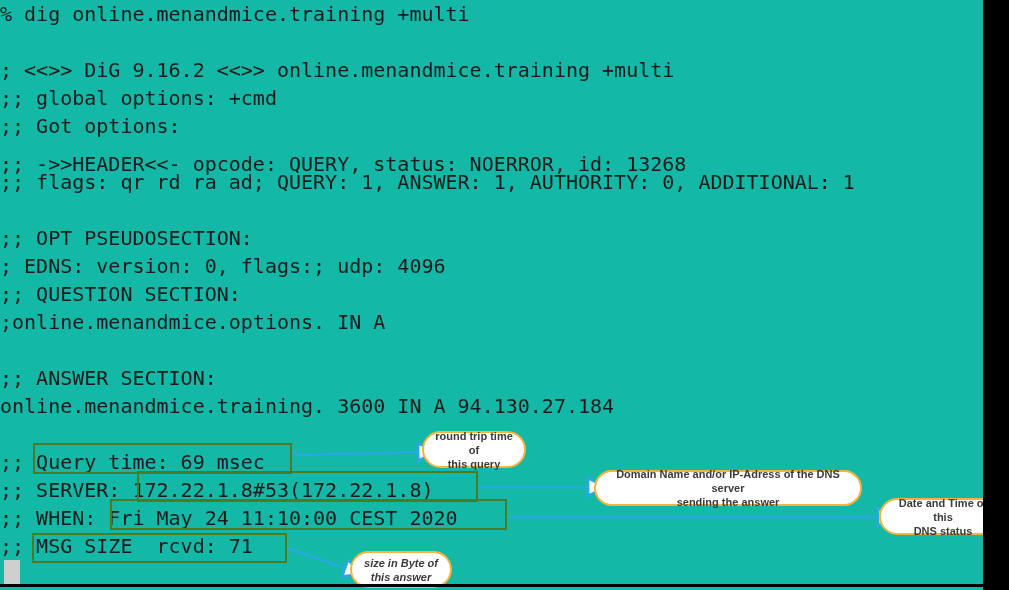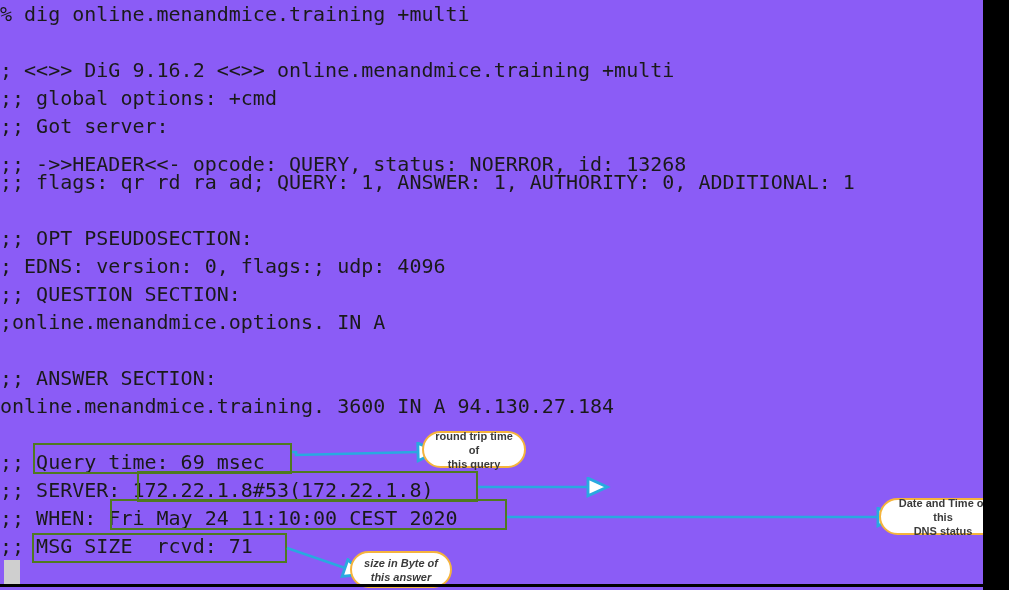--- a/index.html
+++ b/index.html
@@ -8,21 +8,21 @@
     background: #ffffff;
   }
   body {
     font-family: "DejaVu Sans Mono", monospace;
   }
   #root {
     position: relative;
     width: 1009px;
     height: 590px;
     overflow: hidden;
-    background: #8b5cf6;
+    background: #14b8a6;
   }
 
   
   .right-bar {
     position: absolute;
     top: 0;
     left: 983px;
     width: 26px;
     height: 590px;
     background: #000000;
@@ -103,21 +103,21 @@
 </head>
 <body>
 
 <div id="root">
 
   <div class="term">
     <div class="line" style="top:0px">% dig online.menandmice.training +multi</div>
     <div class="line" style="top:28px"></div>
     <div class="line" style="top:56px">; &lt;&lt;&gt;&gt; DiG 9.16.2 &lt;&lt;&gt;&gt; online.menandmice.training +multi</div>
     <div class="line" style="top:84px">;; global options: +cmd</div>
-    <div class="line" style="top:112px">;; Got server:</div>
+    <div class="line" style="top:112px">;; Got options:</div>
     <div class="line" style="top:150px">;; -&gt;&gt;HEADER&lt;&lt;- opcode: QUERY, status: NOERROR, id: 13268</div>
     <div class="line" style="top:168px">;; flags: qr rd ra ad; QUERY: 1, ANSWER: 1, AUTHORITY: 0, ADDITIONAL: 1</div>
     <div class="line" style="top:196px"></div>
     <div class="line" style="top:224px">;; OPT PSEUDOSECTION:</div>
     <div class="line" style="top:252px">; EDNS: version: 0, flags:; udp: 4096</div>
     <div class="line" style="top:280px">;; QUESTION SECTION:</div>
     <div class="line" style="top:308px">;online.menandmice.options. IN A</div>
     <div class="line" style="top:336px"></div>
     <div class="line" style="top:364px">;; ANSWER SECTION:</div>
     <div class="line" style="top:392px">online.menandmice.training. 3600 IN A 94.130.27.184</div>
@@ -151,20 +151,26 @@
     <path d="M287,548 L345,568" stroke="#29a9e0" stroke-width="2.6" fill="none" marker-end="url(#ah)"></path>
   </svg>
 
   <div class="callout" style="left:422px; top:431px; width:104px; height:37px;">
     <div>
       <span>round trip time of</span>
       <span>this query</span>
     </div>
   </div>
 
+  <div class="callout" style="left:594px; top:470px; width:268px; height:36px;">
+    <div>
+      <span>Domain Name and/or IP-Adress of the DNS server</span>
+      <span>sending the answer</span>
+    </div>
+  </div>
 
   <div class="callout" style="left:879px; top:498px; width:128px; height:37px;">
     <div>
       <span>Date and Time of this</span>
       <span>DNS status</span>
     </div>
   </div>
 
   <div class="callout" style="left:350px; top:551px; width:102px; height:37px;font-style:italic;">
     <div>

